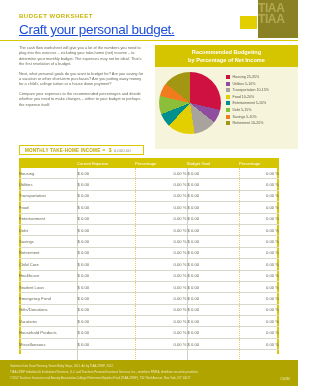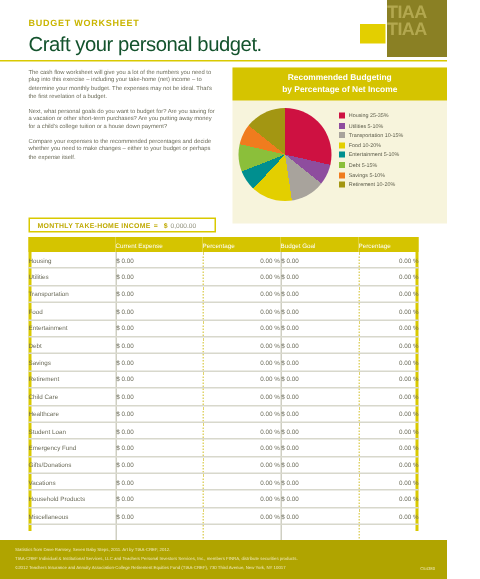--- a/index.html
+++ b/index.html
@@ -14,22 +14,22 @@
   .logo-wrap{position:absolute;top:0;right:0;width:60px;height:30px;}
   .logo-bg{position:absolute;top:0;right:0;width:40px;height:38px;background:#8a8024;}
   .logo-txt{position:absolute;top:3px;right:2px;width:38px;
     font-size:12px;line-height:11px;font-weight:bold;color:#b3a84f;
     letter-spacing:-0.4px;text-align:left;font-family:"Liberation Sans",sans-serif;}
   .logo-sq{position:absolute;top:16px;right:41px;width:17px;height:13px;background:#e3cf00;}
 
   
   .eyebrow{position:absolute;left:19px;top:13px;font-size:6px;font-weight:bold;
     letter-spacing:.5px;color:#c9b500;}
-  .title{position:absolute;left:19px;top:22px;font-size:13.5px;color:#14532d;
-    letter-spacing:-0.3px;}
+  .title{position:absolute;left:19px;top:22px;font-size:13.5px;color:#1d4ed8;
+    letter-spacing:-0.3px;text-decoration:underline;}
 
   .rule{position:absolute;left:0;top:40px;width:298px;height:1px;background:#d9c900;}
 
   
   .copy{position:absolute;left:19px;top:45px;width:125px;color:#6a6a58;
     font-size:3.9px;line-height:5.4px;}
   .copy p{margin:0 0 4px 0;}
 
   
   .chart-panel{position:absolute;left:155px;top:45px;width:143px;height:104px;

